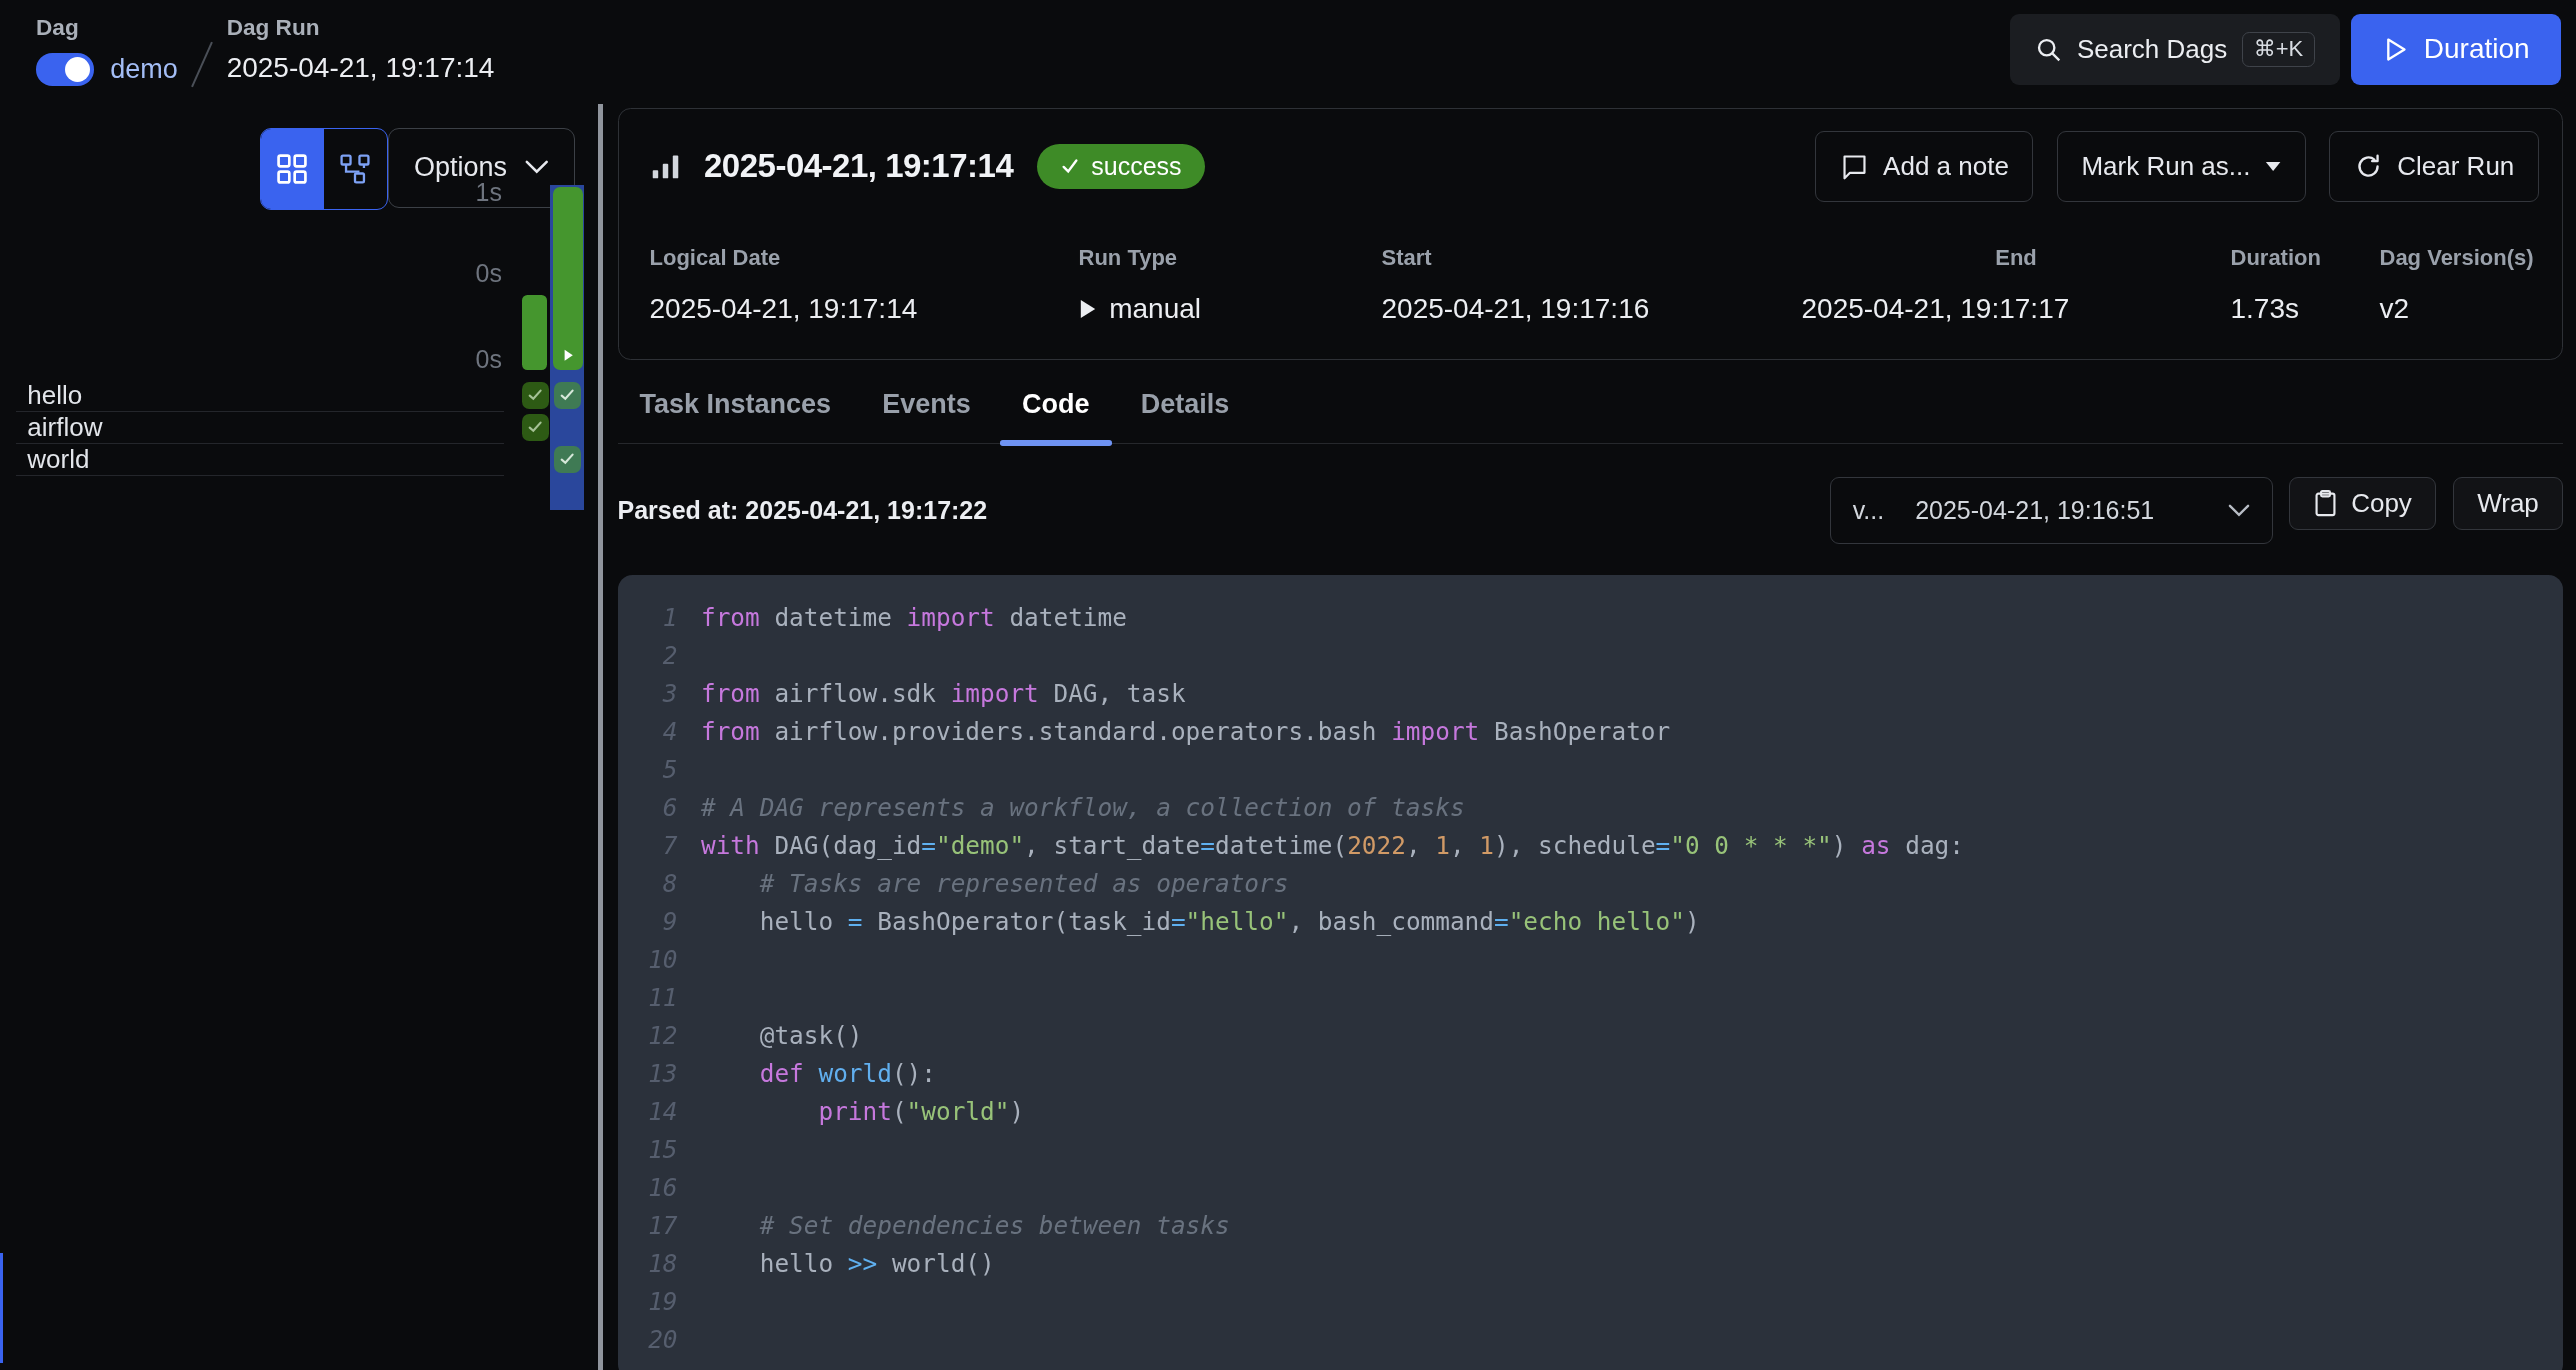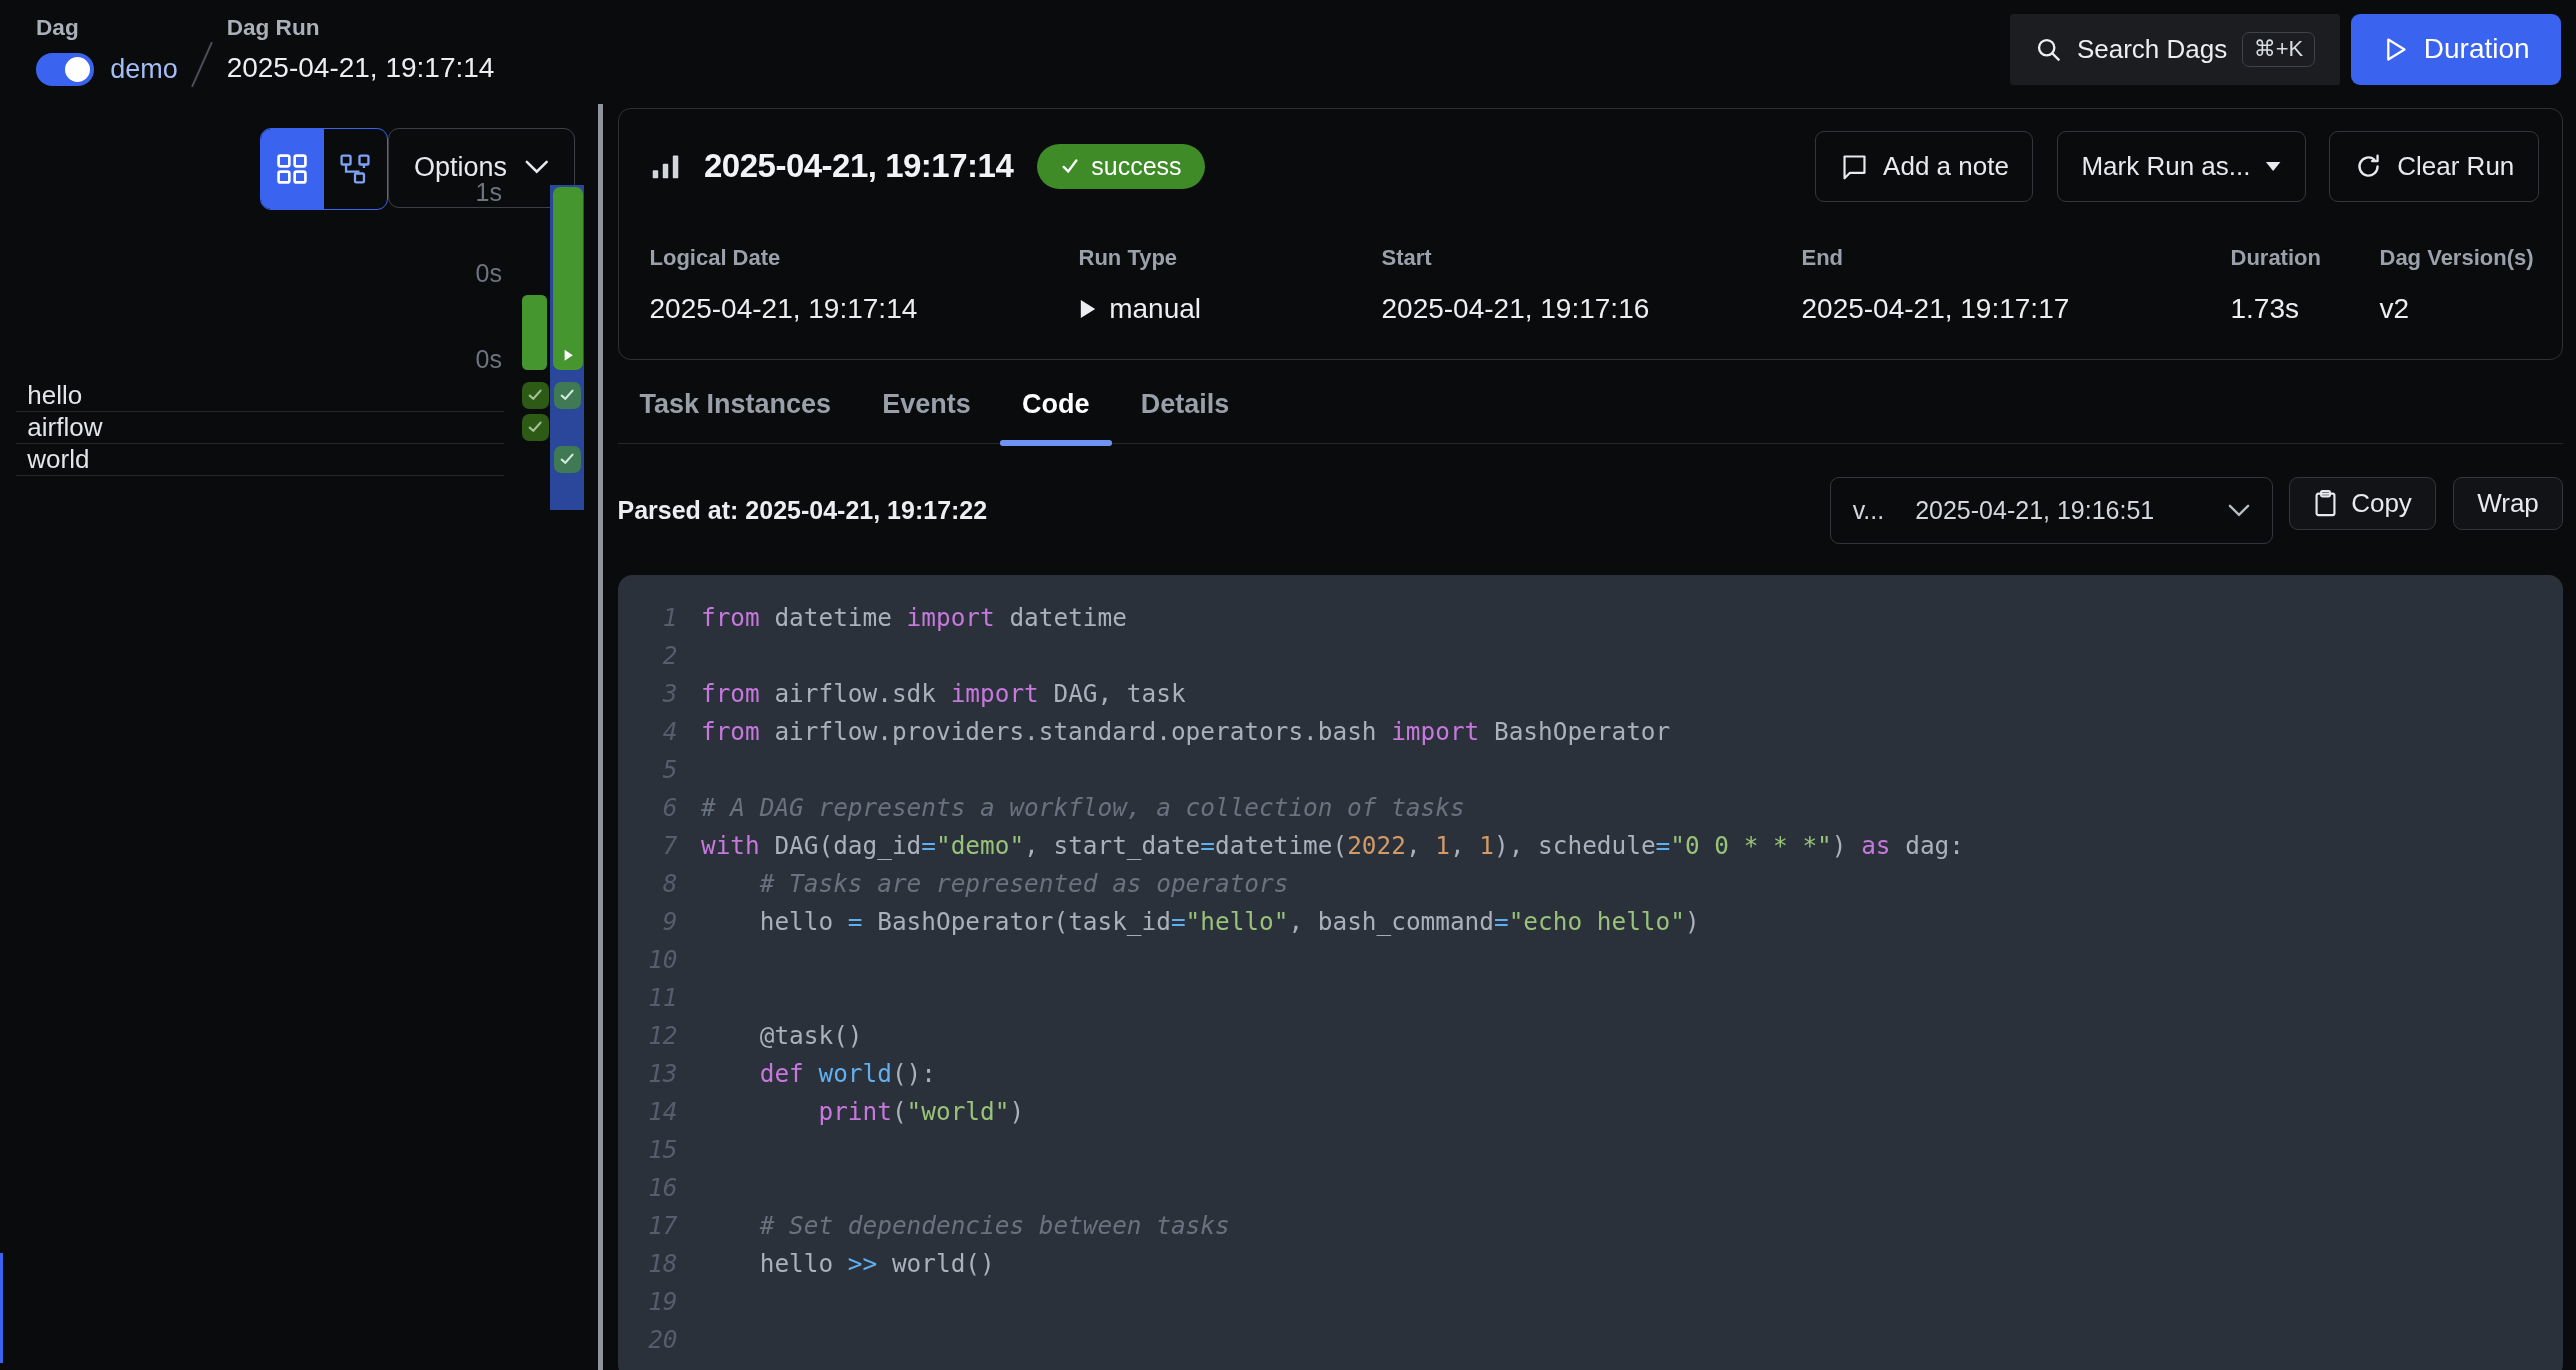--- a/index.html
+++ b/index.html
@@ -11,21 +11,21 @@
   .topbar { position:absolute; top:0; left:0; right:0; height:104px; }
   .breadcrumb { position:absolute; left:36px; top:14.5px; display:flex; gap:23.5px; }
   .crumb-label { font-size:22.6px; font-weight:700; color:#aab0b9; }
   .crumb-value-row { display:flex; align-items:center; gap:16.3px; margin-top:12.7px; }
   .crumb-value { font-size:28px; color:#eceef2; margin-top:11px; }
   .dag-link { font-size:27px; color:#a3bdf5; cursor:pointer; }
   .toggle { width:58px; height:33px; border-radius:16.3px; background:#3a63ef; position:relative; cursor:pointer; }
   .toggle .knob { position:absolute; right:3.6px; top:3.6px; width:25px; height:25px; border-radius:50%; background:#fff; }
   .crumb-slash { width:1.8px; height:49px; background:#4a4f57; transform:rotate(24deg); margin-top:25px; }
   .topbar-right { position:absolute; right:15.4px; top:13.6px; display:flex; gap:11px; }
-  .search-btn { height:71px; background:#1b1d21; border:none; border-radius:3px; display:flex; align-items:center; gap:14.5px; padding:0 25px; color:#eceef2; font-size:26px; cursor:pointer; font-family:inherit; }
+  .search-btn { height:71px; background:#1b1d21; border:none; border-radius:9px; display:flex; align-items:center; gap:14.5px; padding:0 25px; color:#eceef2; font-size:26px; cursor:pointer; font-family:inherit; }
   .kbd { border:1.8px solid #3f434a; border-radius:7.2px; padding:3.6px 11px; font-size:22px; color:#d9dde3; }
   .trigger-btn { height:71px; background:#3a63ef; border:none; border-radius:9px; display:flex; align-items:center; gap:14.5px; padding:0 31px; color:#fff; font-size:28px; cursor:pointer; font-family:inherit; }
 
   
   .left-panel { position:absolute; top:104px; left:0; width:598px; bottom:0; }
   .divider { position:absolute; top:104px; left:598px; width:4.5px; bottom:0; background:#90959d; cursor:col-resize; }
   .panel-toolbar { display:flex; justify-content:flex-end; align-items:flex-start; padding:23.5px 23.5px 0 20px; }
   .view-toggle { display:flex; border:1.8px solid #3a63ef; border-radius:11px; overflow:hidden; }
   .view-btn { width:63px; height:80px; background:transparent; border:none; display:flex; align-items:center; justify-content:center; cursor:pointer; }
   .view-btn.active { background:#3a63ef; }
@@ -50,21 +50,21 @@
   .main-panel { position:absolute; top:104px; left:603px; right:0; bottom:0; }
   .run-card { margin:3.6px 12.7px 0 14.5px; border:0.9px solid #2e3136; border-radius:12.7px; padding:22px 23.5px 34px 31px; }
   .run-head { display:flex; align-items:center; gap:23.5px; }
   .run-title { font-size:33px; font-weight:700; color:#f1f3f6; letter-spacing:-0.5px; }
   .badge { background:#3e8b27; border-radius:903px; padding:8.1px 23.5px; display:flex; align-items:center; gap:11px; font-size:25px; color:#fff; }
   .head-spacer { flex:1; }
   .hbtn { height:71px; background:transparent; border:1.8px solid #33363c; border-radius:9px; color:#e7e9ee; font-size:26px; display:flex; align-items:center; gap:14.5px; padding:0 23.5px; cursor:pointer; font-family:inherit; }
   .meta-row { display:flex; margin-top:43px; }
   .meta-col .m-label { font-size:22px; font-weight:600; color:#9aa1ab; }
   .meta-col .m-value { font-size:28px; color:#eceef2; margin-top:22px; display:flex; align-items:center; gap:12.7px; }
-  .mc-0{width:429px;} .mc-1{width:303px;} .mc-2{width:420px;} .mc-3{width:429px;} .mc-4{width:149px;} .mc-5{flex:1;}
+  .mc-0{width:429px;} .mc-1{width:303px;} .mc-2{width:420px;} .mc-3{width:429px;text-align:center;} .mc-4{width:149px;} .mc-5{flex:1;}
 
   .tabs { display:flex; gap:7.2px; margin:20px 12.7px 0 14.5px; border-bottom:0.9px solid #26282c; }
   .tab { padding:9px 22px 23.5px; font-size:27px; font-weight:600; color:#99a0aa; position:relative; cursor:pointer; background:none; border:none; font-family:inherit; }
   .tab.active { color:#fff; font-weight:700; }
   .tab.active::after { content:""; position:absolute; left:0; right:0; bottom:-2.7px; height:5.4px; border-radius:2.7px; background:#6f93f2; }
 
   .code-toolbar { display:flex; align-items:center; margin:33px 12.7px 0 14.5px; }
   .parsed-at { font-size:25px; font-weight:700; color:#eceef2; }
   .ct-right { margin-left:auto; display:flex; gap:16.3px; }
   .version-select { width:443px; height:67px; border:1.8px solid #33363c; border-radius:9px; background:transparent; display:flex; align-items:center; padding:0 22px; font-size:25px; color:#d3d7dd; cursor:pointer; }

